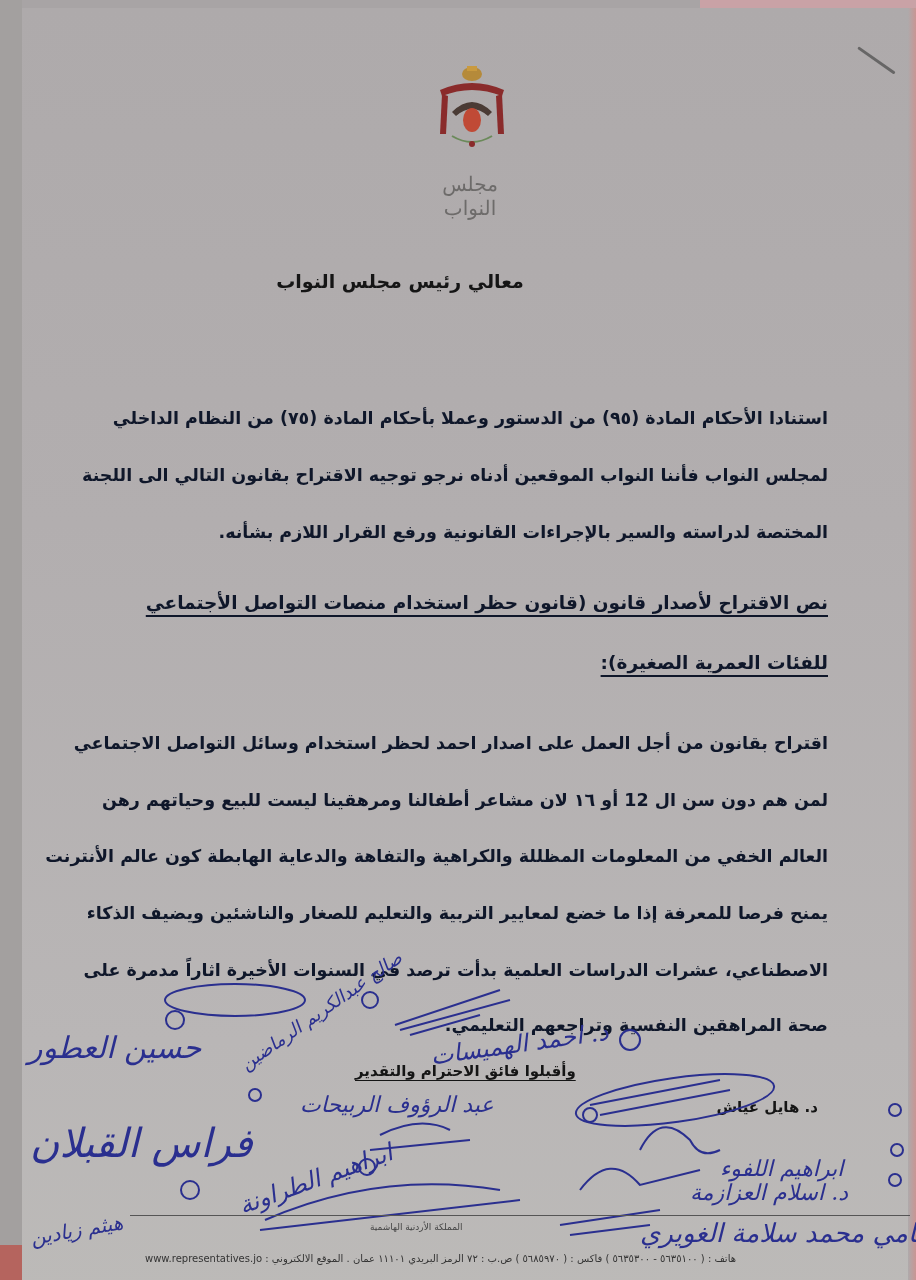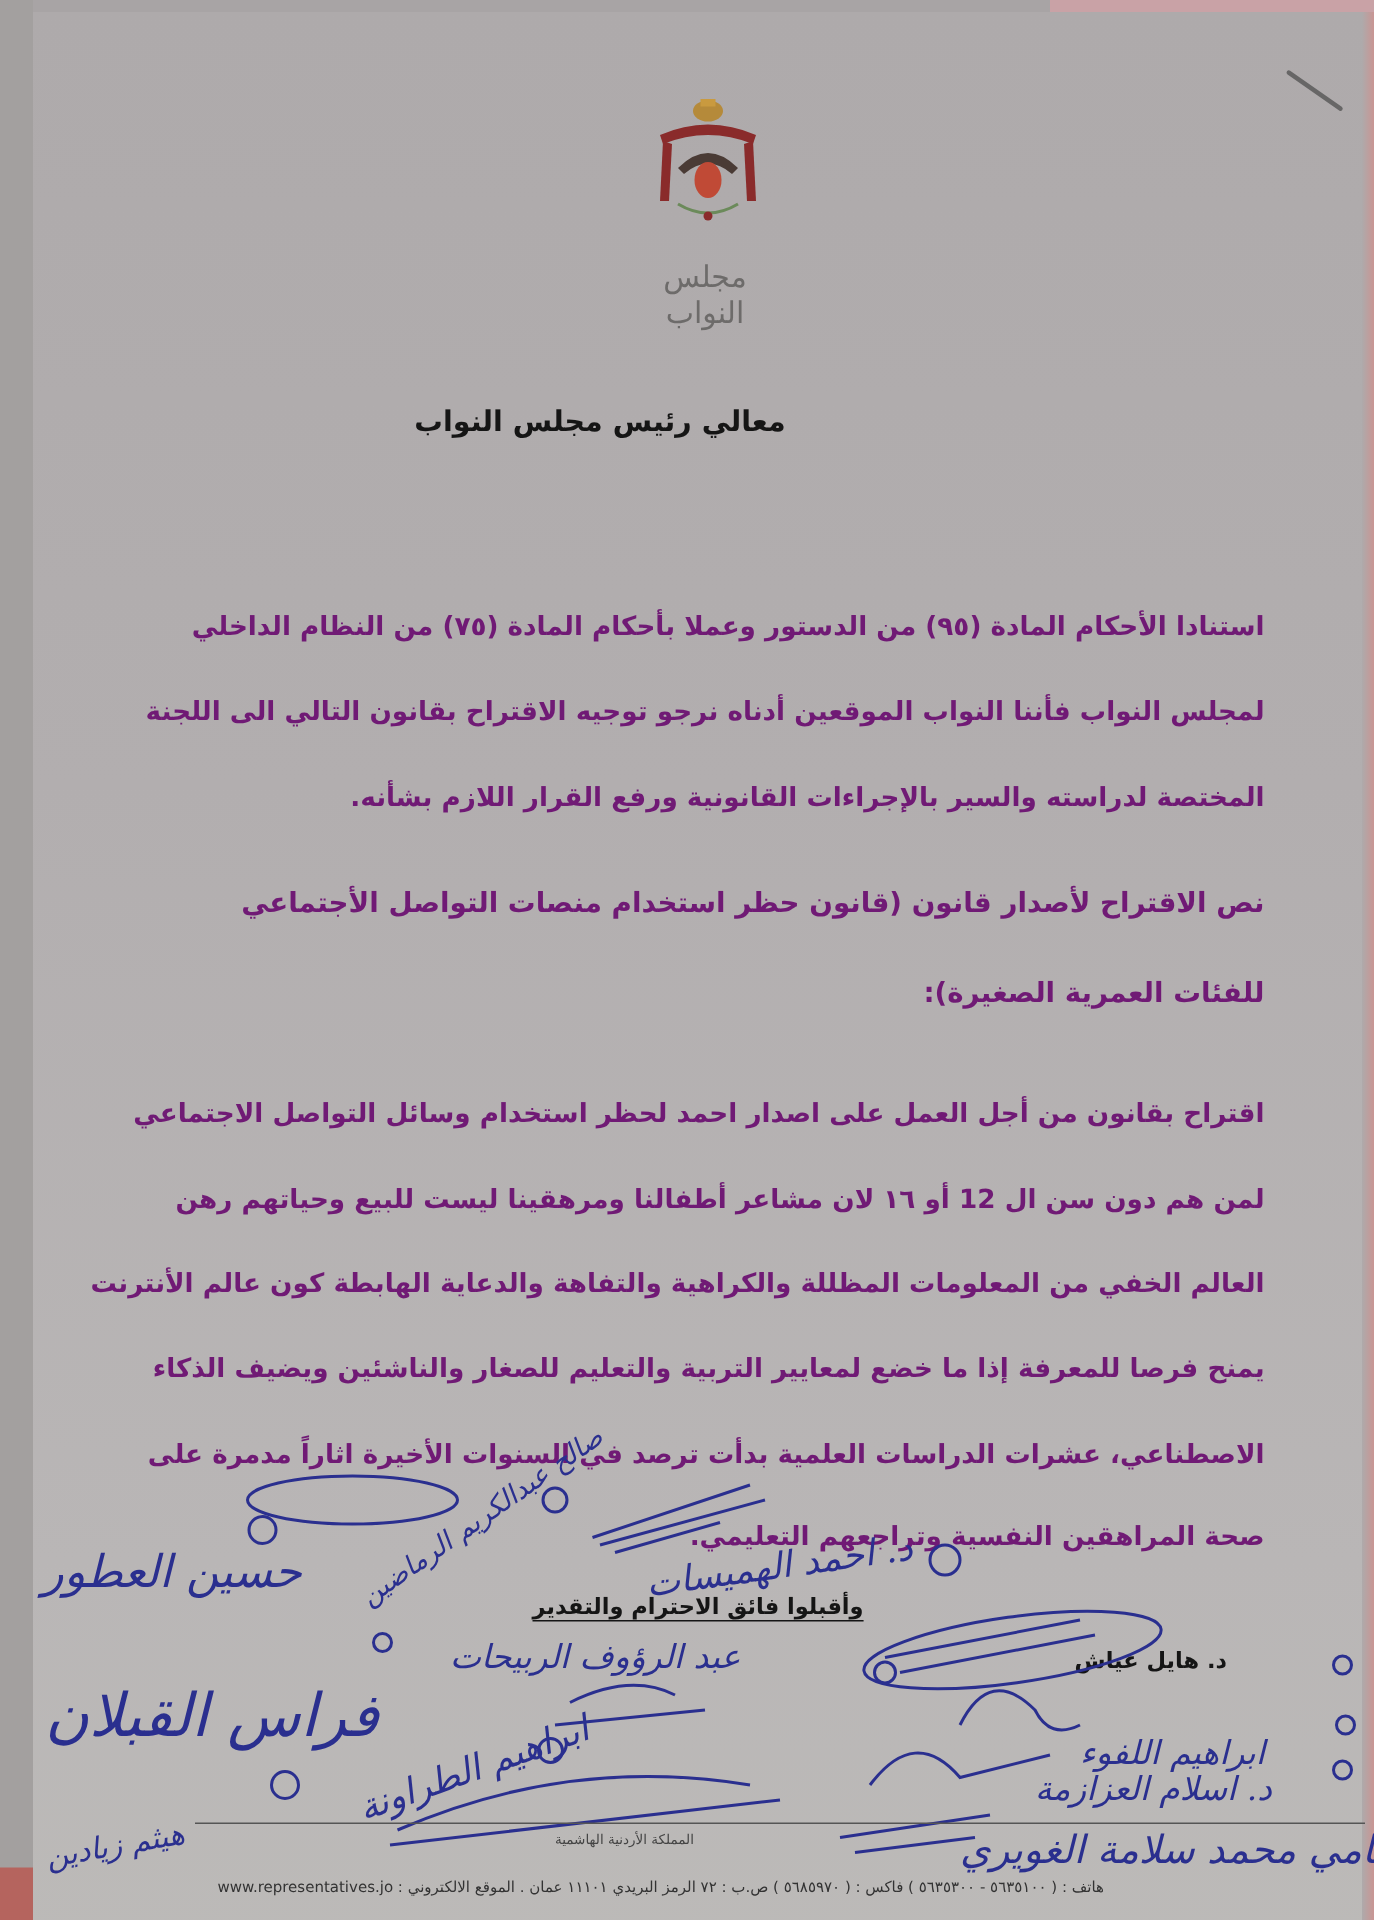--- a/index.html
+++ b/index.html
@@ -15,24 +15,24 @@
     .top-pink { position:absolute; left:700px; top:0; width:216px; height:8px; background:#c9a2a6; }
     .right-edge { position:absolute; right:0; top:8px; width:8px; height:1272px; background:linear-gradient(90deg,#aeaaab,#c99593); }
     .left-edge { position:absolute; left:0; top:0; width:22px; height:1280px; background:#a3a09f; }
     .left-pink { position:absolute; left:0; top:1245px; width:24px; height:35px; background:#b5645e; }
     .pen-mark { position:absolute; left:858px; top:46px; width:45px; height:3px; background:#555; transform:rotate(35deg); transform-origin:left center; border-radius:2px; opacity:.8; }
 
     .emblem { position:absolute; left:432px; top:62px; width:80px; height:100px; }
     .parliament-logo { position:absolute; left:415px; top:172px; width:110px; text-align:center;
       font-family:"DejaVu Serif", serif; font-size:20px; color:#6d6b6a; }
 
-    .text { position:absolute; right:73px; color:#701a75; font-weight:bold;
+    .text { position:absolute; right:88px; color:#0f172a; font-weight:bold;
       font-family:"DejaVu Sans", sans-serif; font-size:17.5px; white-space:nowrap; text-align:left; }
     .title { position:absolute; left:0; width:800px; top:270px; text-align:center; font-weight:bold; font-size:19px; color:#151515; }
-    .ul { text-decoration-thickness:2px; text-underline-offset:6px;margin-left:35px; }
+    .ul { text-decoration:underline; text-decoration-thickness:2px; text-underline-offset:6px;margin-left:35px; }
     .closing { position:absolute; left:355px; top:1062px; font-weight:bold; font-size:15px; color:#151515; text-decoration:underline; text-underline-offset:4px; }
     .name-hayel { position:absolute; right:98px; top:1098px; font-weight:bold; font-size:15px; color:#151515; }
 
     .sig { position:absolute; color:#2a2f8f; font-family:"DejaVu Serif", serif; font-style:italic; white-space:nowrap; }
     .footer-line { position:absolute; left:130px; top:1215px; width:780px; height:1px; background:#555; }
     .footer-kingdom { position:absolute; left:370px; top:1222px; font-size:9px; color:#444; }
     .footer-contact { position:absolute; left:145px; top:1253px; font-size:10px; color:#333; white-space:nowrap; direction:rtl; }
     .svg-layer { position:absolute; left:0; top:0; width:916px; height:1280px; pointer-events:none; }
   </style>
 </head>

